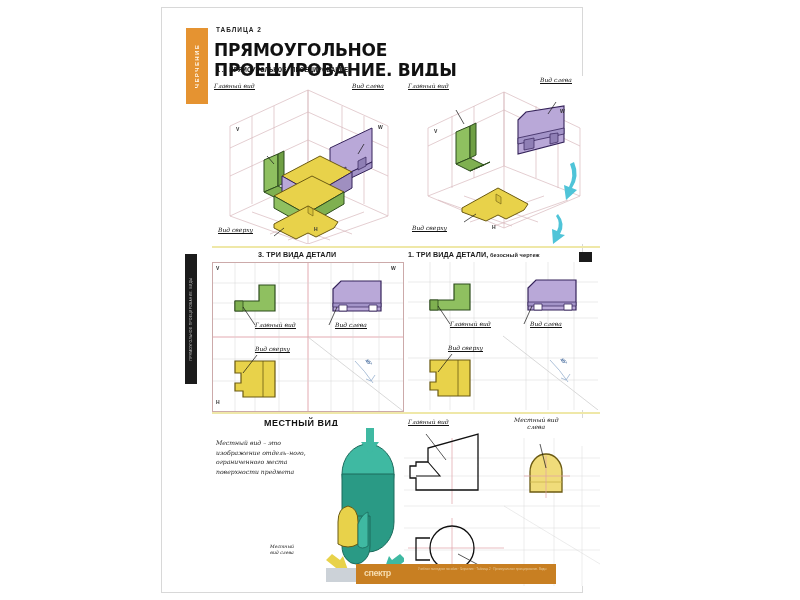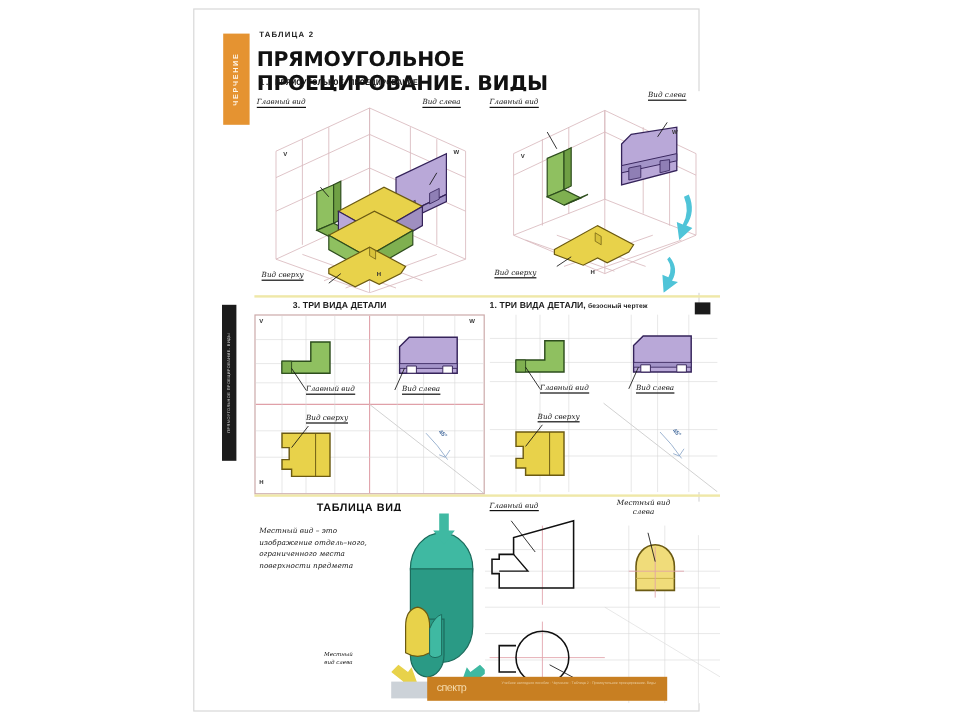--- a/index.html
+++ b/index.html
@@ -40,21 +40,21 @@
   .yellowline{position:absolute;height:2px;background:#efe8a8;}
 
   .deftext{position:absolute;font-size:6.1px;line-height:9.5px;color:#1a1a1a;font-style:italic;
            font-family:"DejaVu Serif",serif;width:104px;}
   .loc-title{position:absolute;font-size:9px;font-weight:bold;color:#111;letter-spacing:.5px;}
 
   .arrlbl{position:absolute;font-size:4.6px;color:#111;text-align:center;line-height:6px;
           font-family:"DejaVu Serif",serif;font-style:italic;}
 
   .footer{position:absolute;left:170px;bottom:4px;width:200px;height:20px;background:#c87f22;}
-  .footer .logo{position:absolute;left:8px;top:4px;font-size:9px;font-weight:normal;color:#f6dcae;letter-spacing:-.5px;}
+  .footer .logo{position:absolute;left:8px;top:4px;font-size:9px;font-weight:bold;color:#f6dcae;letter-spacing:-.5px;}
   .footer .ftxt{position:absolute;left:62px;top:3px;font-size:3px;line-height:4px;color:#e8c998;width:130px;}
   .footer-shadow{position:absolute;left:140px;bottom:6px;width:40px;height:14px;background:#ccd2d8;}
 
   svg{display:block;}
 </style>
 </head>
 <body>
 
 <div id="stage">
 
@@ -177,21 +177,21 @@
         <div class="lbl u" style="left:0px;top:6px;">Главный вид</div>
         <div class="lbl u" style="left:132px;top:0px;">Вид слева</div>
         <div class="lbl u" style="left:4px;top:148px;">Вид сверху</div>
         <div class="axlbl" style="left:26px;top:52px;">V</div>
         <div class="axlbl" style="left:152px;top:32px;">W</div>
         <div class="axlbl" style="left:84px;top:148px;">H</div>
       </div>
 
       <div class="yellowline" style="left:26px;top:232px;width:388px;"></div>
 
-      <div class="sect-title" style="left:58px;top:236px;">3. ТРИ ВИДА ДЕТАЛИ</div>
+      <div class="sect-title" style="left:72px;top:236px;">3. ТРИ ВИДА ДЕТАЛИ</div>
       <div class="panel bordered" style="left:26px;top:248px;width:190px;height:148px;">
         <svg width="190" height="148" viewBox="0 0 190 148">
           <g stroke="#e0a0a8" stroke-width="0.9" fill="none">
             <path d="M95 0 L95 148"></path>
               <path d="M0 74 L190 74"></path>
           </g>
           <g stroke="#d7d7d7" stroke-width="0.5" fill="none">
             <path d="M22 0 L22 148 M42 0 L42 148 M66 0 L66 148 M118 0 L118 148 M140 0 L140 148 M166 0 L166 148"></path>
             <path d="M0 20 L190 20 M0 40 L190 40 M0 56 L190 56 M0 96 L190 96 M0 118 L190 118"></path>
           </g>
@@ -270,21 +270,21 @@
           </g>
         </svg>
         <div class="lbl u" style="left:42px;top:58px;">Главный вид</div>
         <div class="lbl u" style="left:122px;top:58px;">Вид слева</div>
         <div class="lbl u" style="left:40px;top:82px;">Вид сверху</div>
         <div class="axlbl" style="left:152px;top:96px;transform:rotate(42deg);color:#4a6fa0;">45°</div>
       </div>
 
       <div class="yellowline" style="left:26px;top:398px;width:388px;"></div>
 
-      <div class="loc-title" style="left:78px;top:404px;">ТАБЛИЦА ВИД</div>
+      <div class="loc-title" style="left:78px;top:404px;">МЕСТНЫЙ ВИД</div>
       <div class="deftext" style="left:30px;top:424px;">Местный вид – это изображение отдель–ного, ограниченного места поверхности предмета</div>
 
       <div class="panel" style="left:140px;top:412px;width:80px;height:160px;">
         <svg width="80" height="160" viewBox="0 0 80 160">
           <g>
             <ellipse cx="42" cy="48" rx="26" ry="30" fill="#3fb9a2" stroke="#1c6b5c" stroke-width="1"></ellipse>
             <path d="M16 48 L16 96 A26 30 0 0 0 68 96 L68 48 Z" fill="#2a9a85" stroke="#1c6b5c" stroke-width="1"></path>
             <path d="M16 90 L16 120 A14 18 0 0 0 44 120 L44 90 Z" fill="#2a9a85" stroke="#1c6b5c" stroke-width="1"></path>
             <path d="M12 96 q0 -14 10 -16 q10 2 10 16 l0 22 q-10 6 -20 0 Z" fill="#e8d24a" stroke="#6b5a12" stroke-width="1"></path>
             <path d="M32 98 q4 -10 10 -12 l0 34 q-6 4 -10 0 Z" fill="#3fb9a2" stroke="#1c6b5c" stroke-width="0.8"></path>

